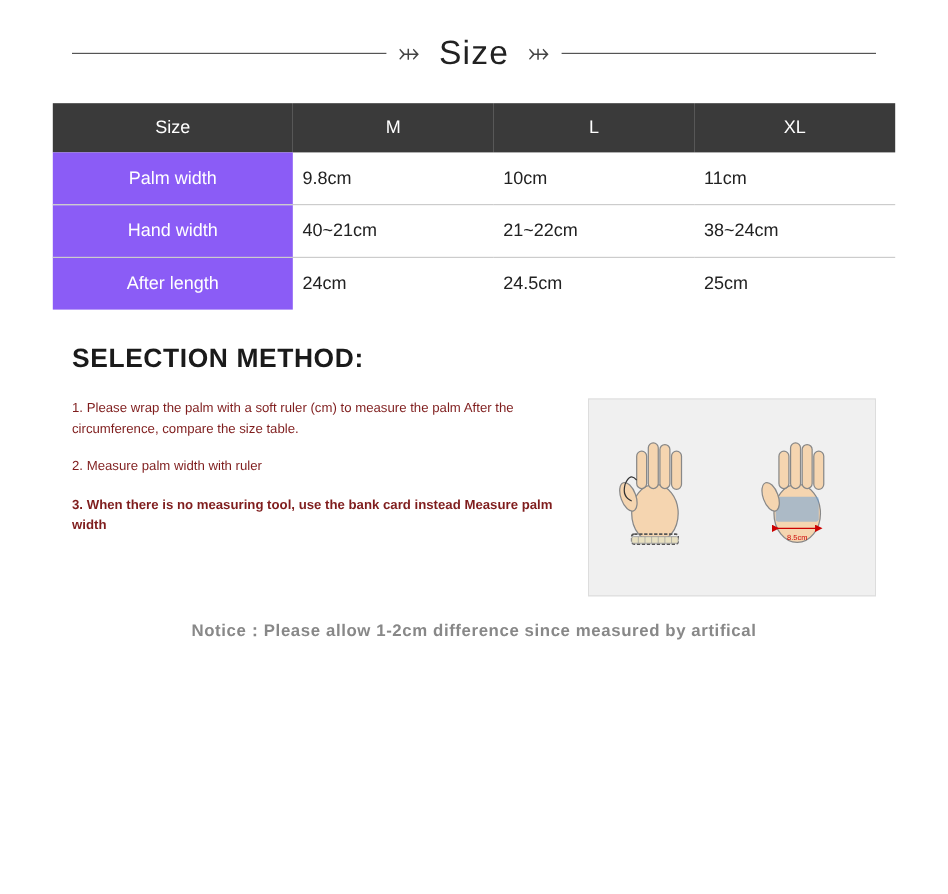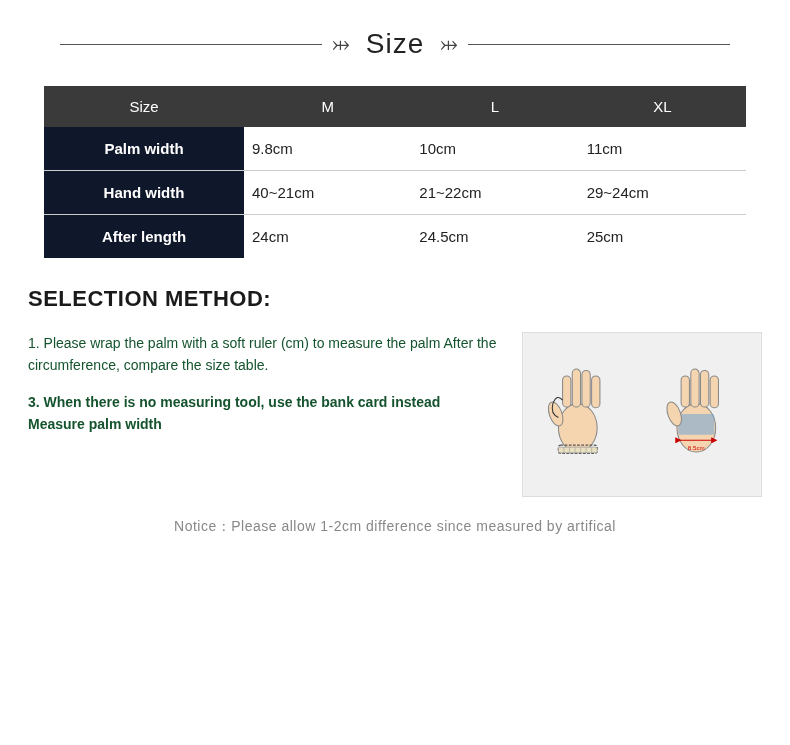--- a/index.html
+++ b/index.html
@@ -66,54 +66,54 @@
     }
 
     table tbody tr td {
       text-align: left;
       font-size: 15px;
       padding: 13px 8px;
       border-bottom: 1px solid #ccc;
     }
 
     table tbody tr td:first-child {
-      background: #0f172a;
+      background: #8b5cf6;
       color: #fff;
-      font-weight: 700;
+      font-weight: 400;
       text-align: center;
     }
 
     table tbody tr:last-child td {
       border-bottom: none;
     }
 
     
     .selection-section {
-      margin: 10px 28px 20px;
+      margin: 10px 60px 20px;
     }
 
     .selection-title {
       font-size: 22px;
       font-weight: 800;
       color: #1a1a1a;
       margin-bottom: 20px;
       letter-spacing: 0.5px;
     }
 
     .selection-content {
       display: flex;
       gap: 24px;
       align-items: flex-start;
     }
 
     .selection-text {
       flex: 1;
-      font-size: 14px;
+      font-size: 11px;
       line-height: 1.6;
-      color: #14532d;
+      color: #7f1d1d;
     }
 
     .selection-text p {
       margin-bottom: 14px;
     }
 
     .selection-text p:last-child {
       margin-bottom: 0;
       font-weight: bold;
     }
@@ -134,20 +134,21 @@
     
     .hand-illustration {
       width: 100%;
       height: 100%;
     }
 
     
     .notice-row {
       margin: 16px 44px 20px;
       text-align: center;
+      font-weight: bold;
     }
 
     .notice-text {
       font-size: 14px;
       color: #888;
       letter-spacing: 0.5px;
     }
   </style>
 </head>
 <body>
@@ -174,37 +175,38 @@
     <tr>
       <td>Palm width</td>
       <td>9.8cm</td>
       <td>10cm</td>
       <td>11cm</td>
     </tr>
         <tr>
       <td>Hand width</td>
       <td>40~21cm</td>
       <td>21~22cm</td>
-      <td>29~24cm</td>
+      <td>38~24cm</td>
     </tr>
         <tr>
       <td>After length</td>
       <td>24cm</td>
       <td>24.5cm</td>
       <td>25cm</td>
     </tr>
       </tbody>
   </table>
 </div>
 
 <div class="selection-section">
   <div class="selection-title">SELECTION METHOD:</div>
   <div class="selection-content">
     <div class="selection-text">
       <p>1. Please wrap the palm with a soft ruler (cm) to measure the palm After the circumference, compare the size table.</p>
+      <p>2. Measure palm width with ruler</p>
       <p>3. When there is no measuring tool, use the bank card instead Measure palm width</p>
     </div>
     <div class="selection-image">
 
       <svg class="hand-illustration" viewBox="0 0 240 165" xmlns="http://www.w3.org/2000/svg">
 
         <rect width="240" height="165" fill="#f0f0f0"></rect>
 
         <g transform="translate(55,82) scale(0.7)">
 

